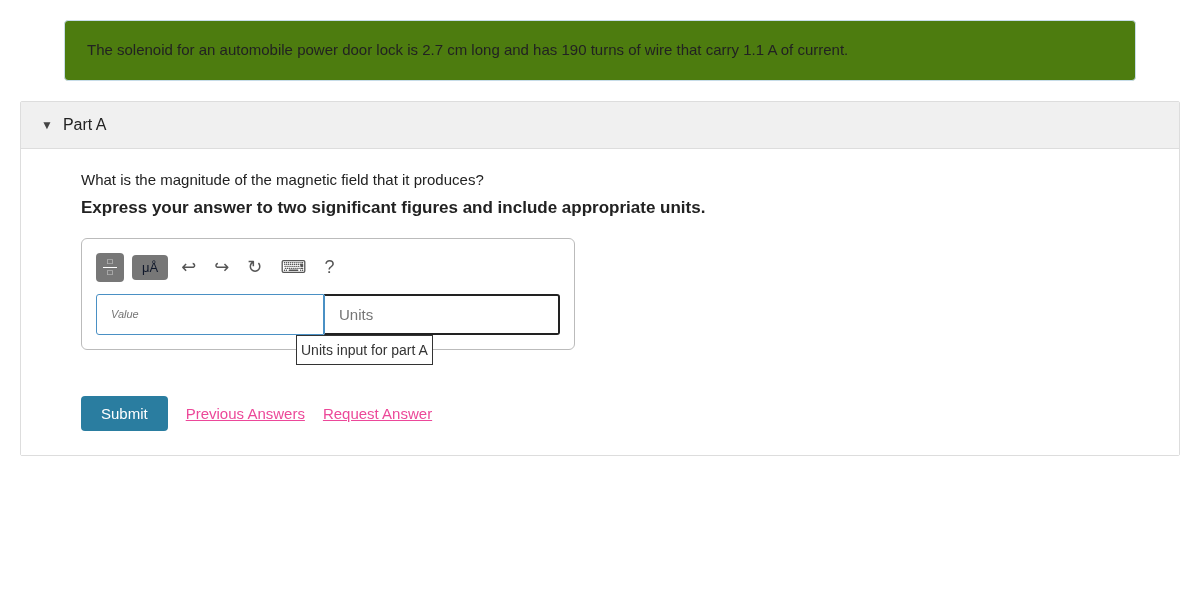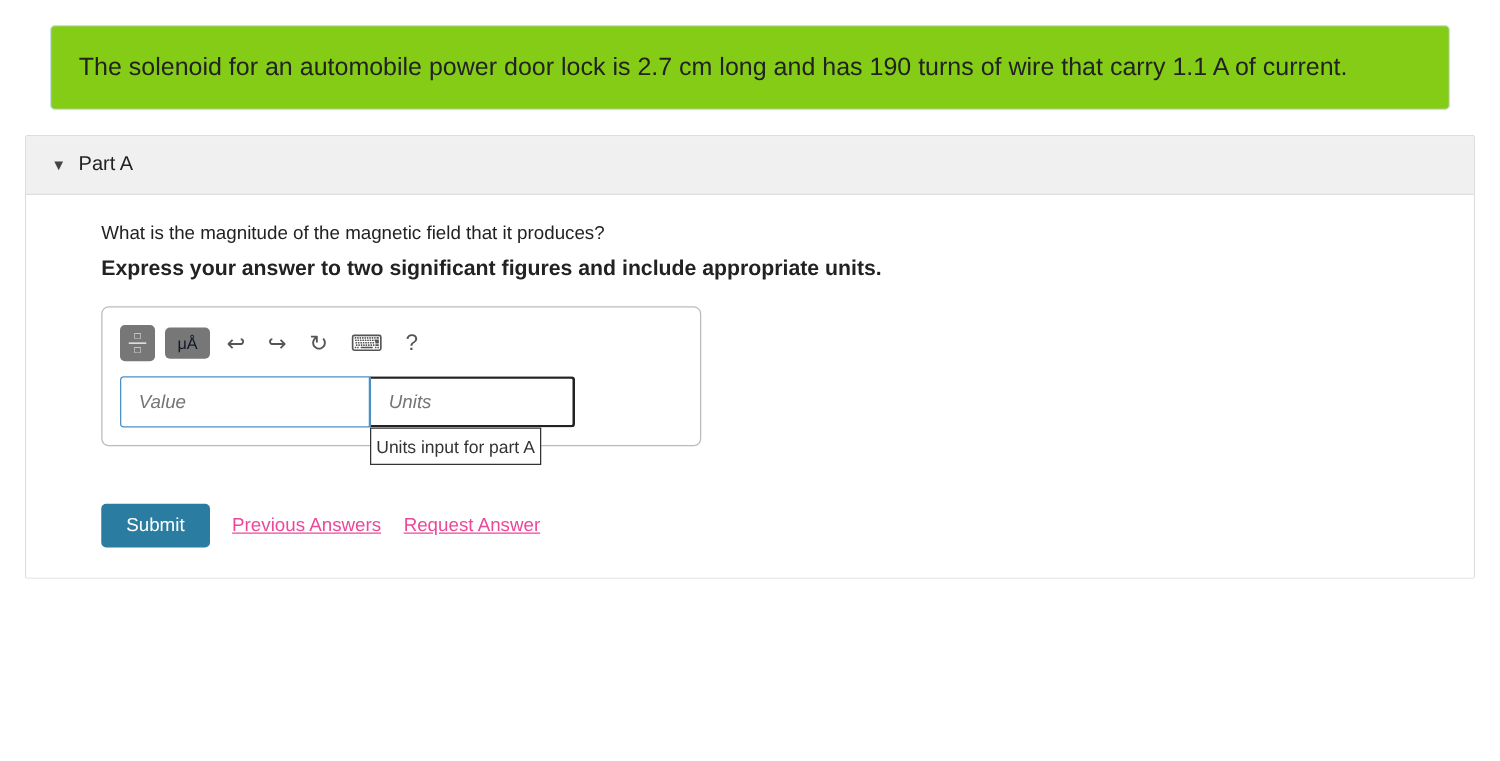--- a/index.html
+++ b/index.html
@@ -4,26 +4,26 @@
   <style>
     * { box-sizing: border-box; margin: 0; padding: 0; }
     body {
       font-family: Arial, Helvetica, sans-serif;
       background: #fff;
       font-size: 15px;
       color: #222;
     }
 
     .problem-statement {
-      background: #84cc16;
+      background: #4d7c0f;
       border: 1px solid #c8dde8;
       border-radius: 4px;
-      margin: 20px 40px;
+      margin: 20px 64px;
       padding: 18px 22px;
-      font-size: 20px;
+      font-size: 15px;
       line-height: 1.5;
       color: #222;
     }
 
     .part-section {
       margin: 0 20px;
       border: 1px solid #ddd;
       border-radius: 2px;
     }
 
@@ -116,36 +116,35 @@
 
     .input-row {
       display: flex;
       gap: 0;
     }
 
     .value-input {
       border: 1.5px solid #4a90c4;
       border-radius: 3px 0 0 3px;
       padding: 10px 14px;
-      font-size: 15px;
+      font-size: 11px;
       font-style: italic;
       color: #aaa;
-      width: 200px;
+      width: 228px;
       outline: none;
       background: #fff;
     }
 
     .units-input {
       border: 2px solid #222;
       border-left: 1.5px solid #4a90c4;
       padding: 10px 14px;
       font-size: 15px;
-      font-style: italic;
       color: #be185d;
-      width: 164px;
+      width: 236px;
       outline: none;
       background: #fff;
       border-radius: 0 3px 3px 0;
     }
 
     .actions-row {
       display: flex;
       align-items: center;
       gap: 18px;
       margin-top: 18px;

